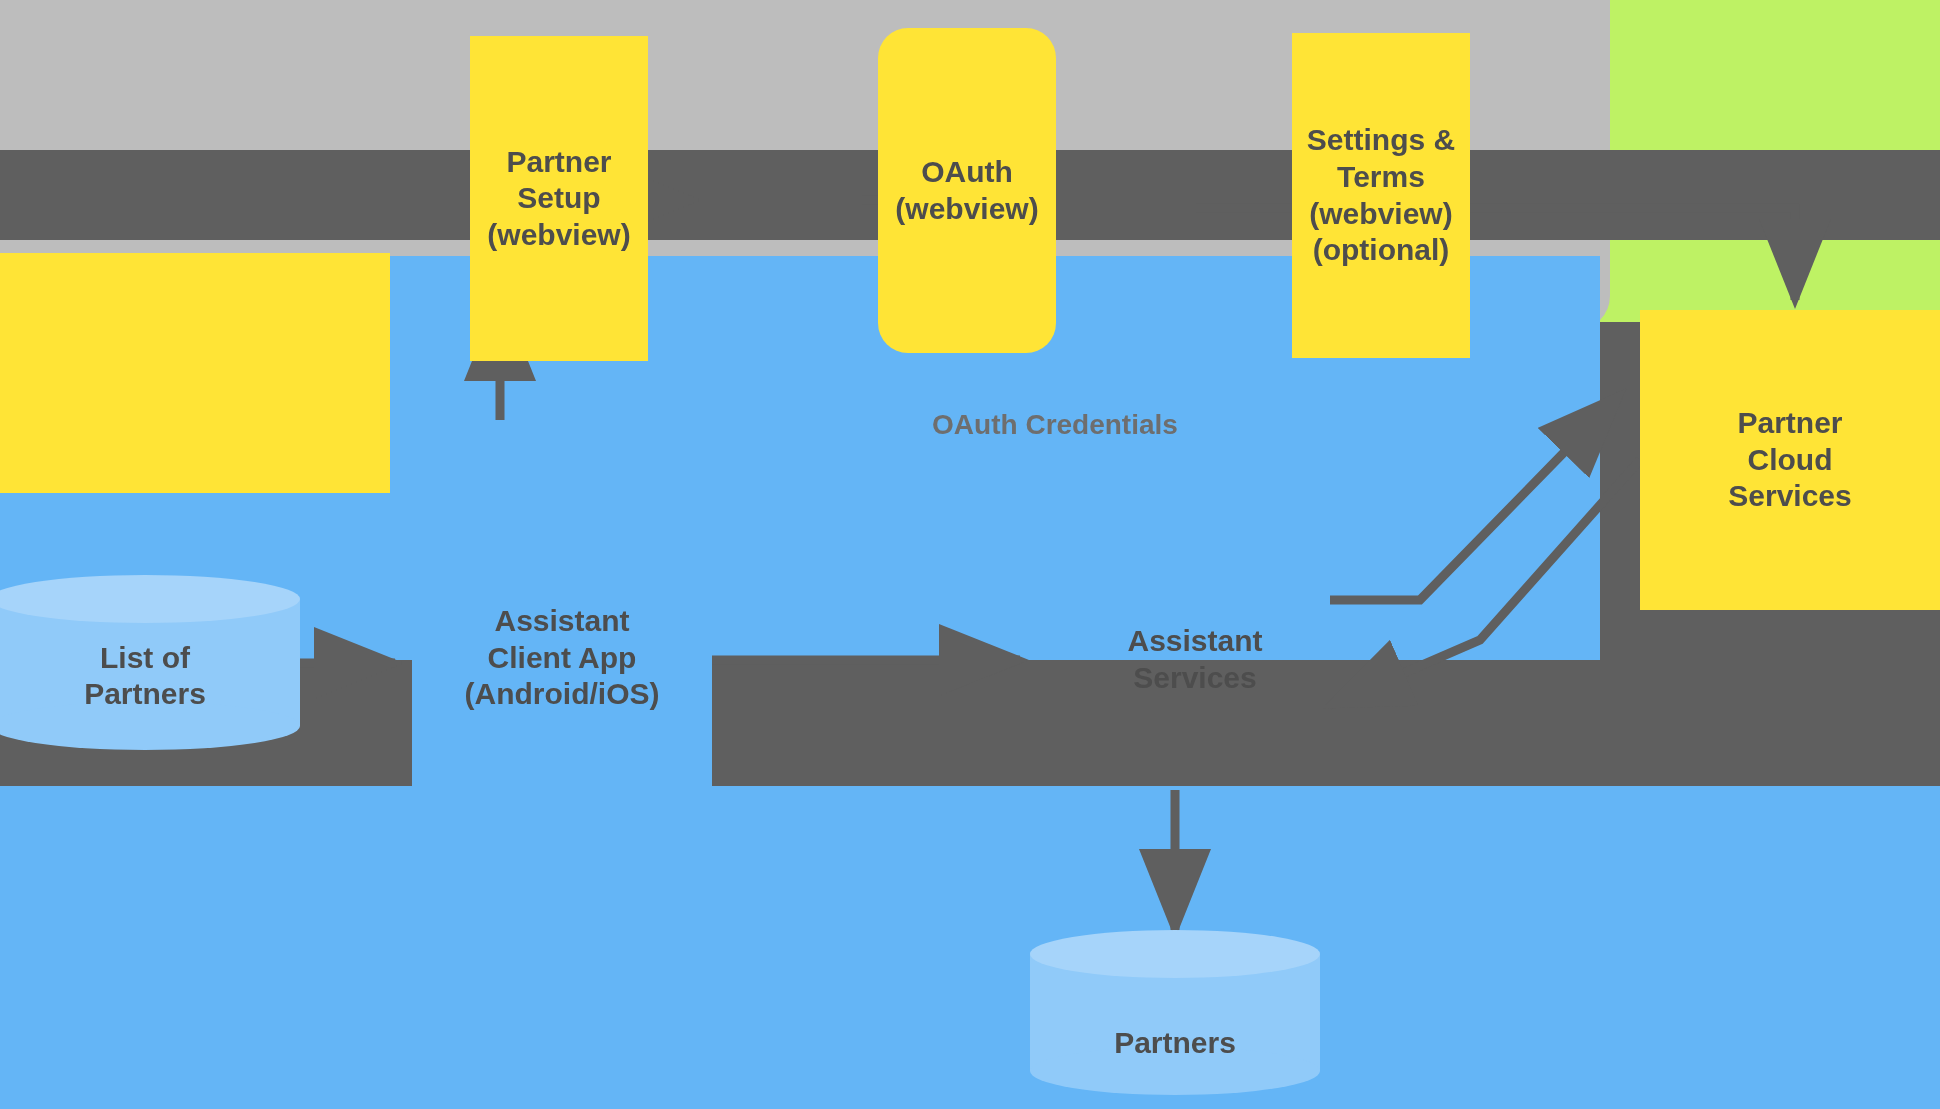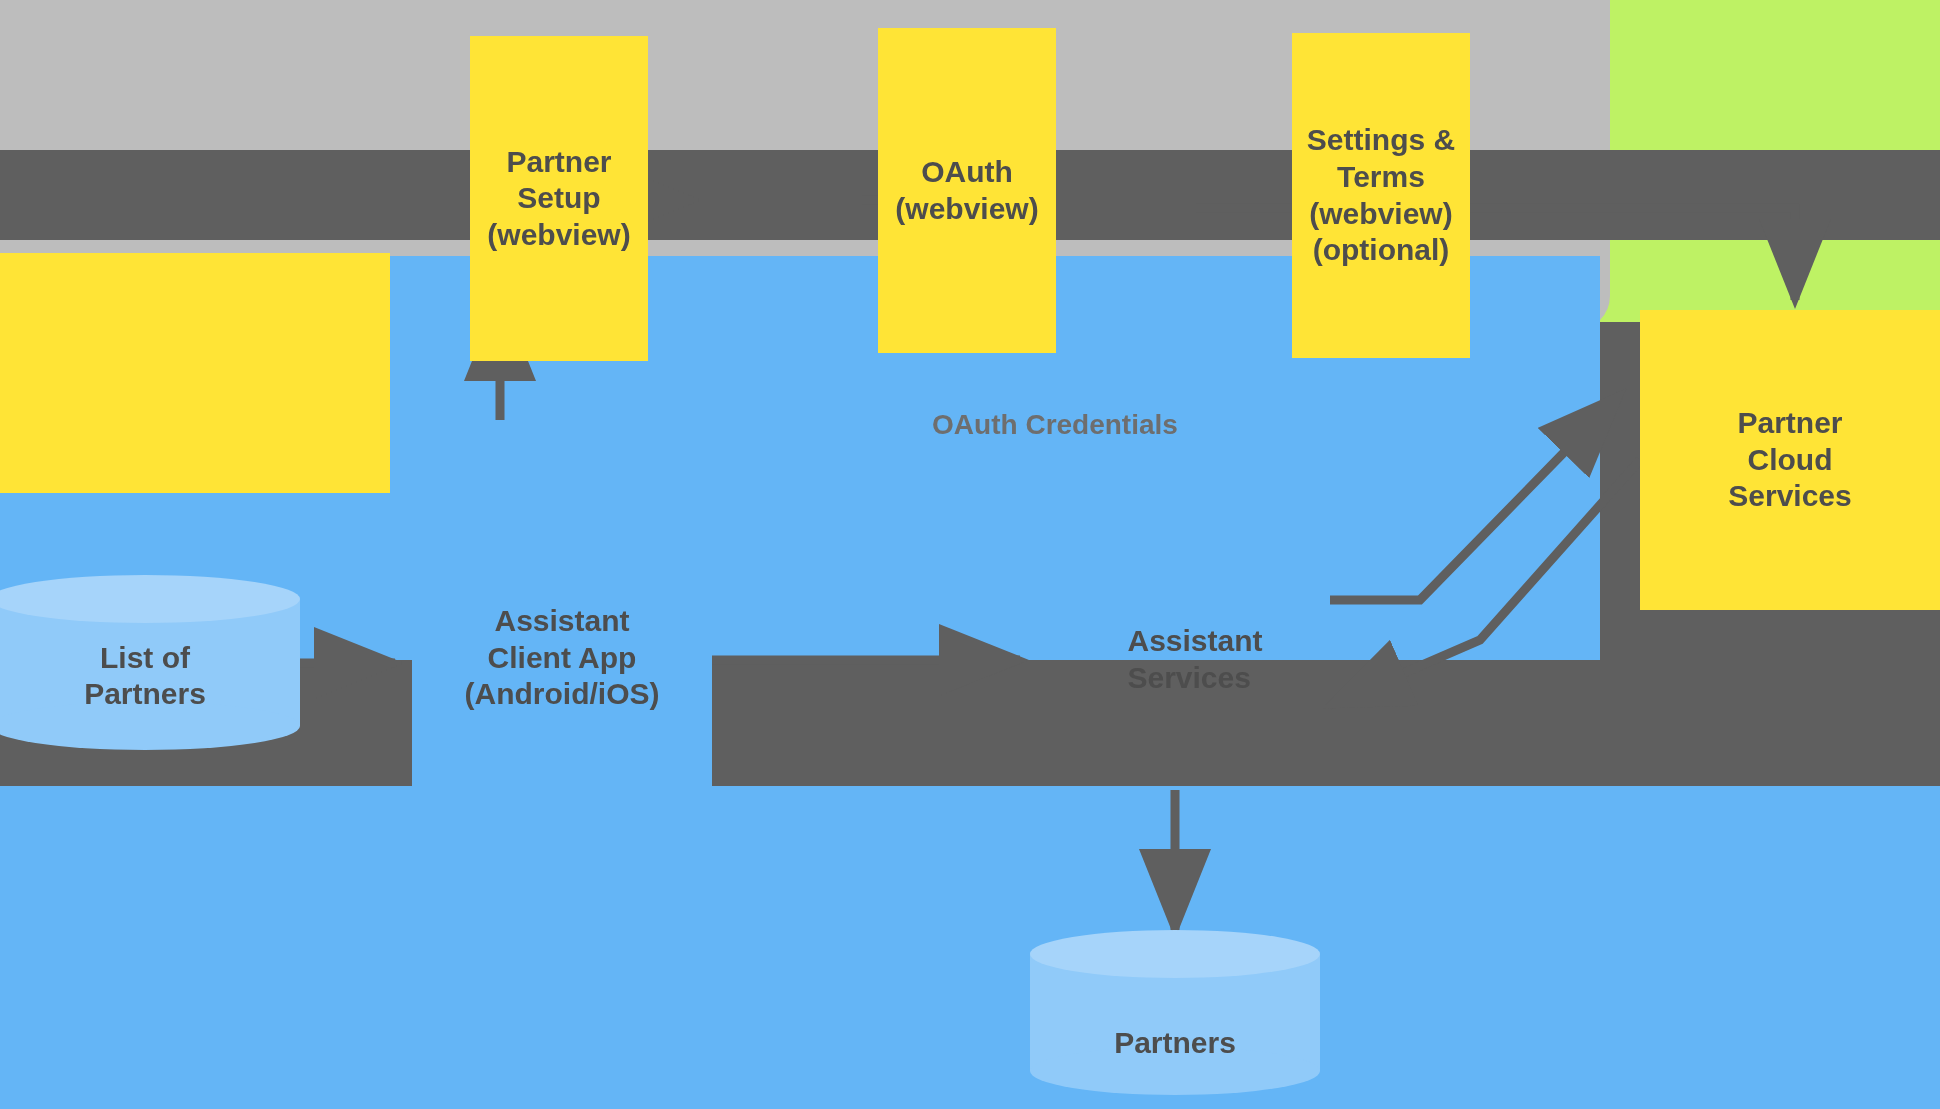--- a/index.html
+++ b/index.html
@@ -18,21 +18,21 @@
          text-align:center;color:#4d4d4d;font-size:30px;font-weight:700;line-height:1.22;}
   .ycard span{display:block;white-space:pre-line;padding:0 6px;}
 
   
   .bcard{background:#64B5F6;display:flex;align-items:center;justify-content:center;
          text-align:center;color:#4d4d4d;font-size:30px;font-weight:700;line-height:1.22;}
   .bcard span{display:block;white-space:pre-line;}
 
   
   .clabel{position:absolute;display:flex;align-items:center;justify-content:center;
-          text-align:left;color:#4d4d4d;font-size:30px;font-weight:700;line-height:1.22;}
+          text-align:center;color:#4d4d4d;font-size:30px;font-weight:700;line-height:1.22;}
   .clabel span{display:block;white-space:pre-line;}
 
   
   .cyl{position:absolute;}
   .cyl .body{position:absolute;left:0;right:0;top:24px;bottom:24px;background:#90CAF9;}
   .cyl .bot{position:absolute;left:0;right:0;bottom:0;height:48px;border-radius:50%;background:#90CAF9;}
   .cyl .cap{position:absolute;left:0;right:0;top:0;height:48px;border-radius:50%;background:#A6D4FA;}
   .cyl-label{position:absolute;text-align:center;color:#4d4d4d;font-size:30px;
              font-weight:700;line-height:1.2;white-space:pre-line;}
 
@@ -87,21 +87,21 @@
 
     <line x1="1175" y1="790" x2="1175" y2="930" stroke="#5F5F5F" stroke-width="9" marker-end="url(#ah)"></line>
   </svg>
 
   <div class="ycard" style="position:absolute;left:470px;top:36px;width:178px;height:325px;">
     <span>Partner
 Setup
 (webview)</span>
   </div>
 
-  <div class="ycard" style="position:absolute;left:878px;top:28px;width:178px;height:325px;">
+  <div class="ycard" style="position:absolute;left:878px;top:28px;width:178px;height:325px;border-radius:30px;">
     <span>OAuth
 (webview)</span>
   </div>
 
   <div class="ycard" style="position:absolute;left:1292px;top:33px;width:178px;height:325px;align-items:center;">
     <span>Settings &amp;
 Terms
 (webview)
 (optional)</span>
   </div>

